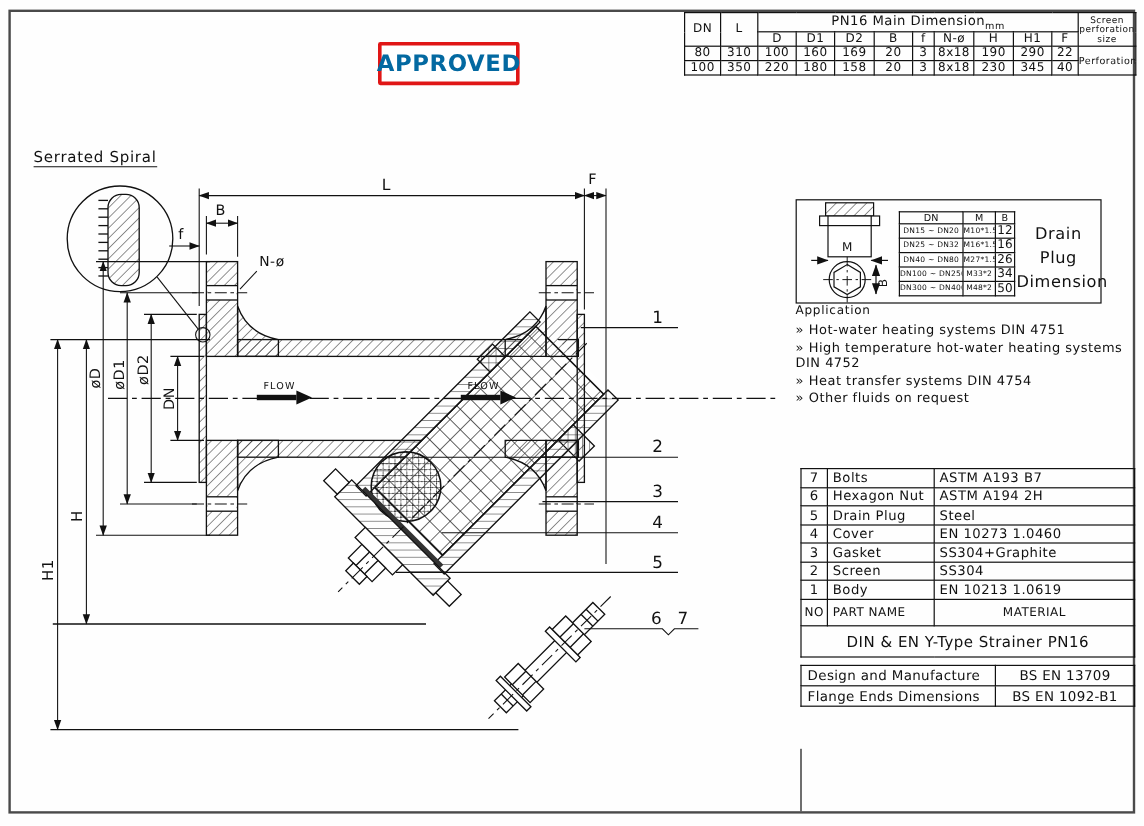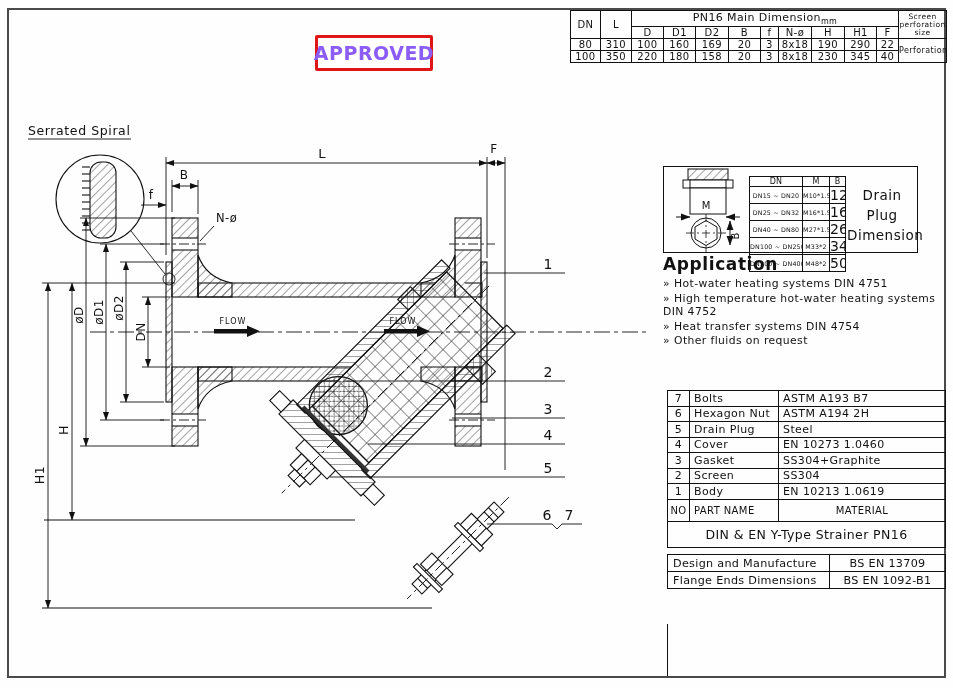--- a/index.html
+++ b/index.html
@@ -12,33 +12,33 @@
   td,th{border:1.2px solid #111;padding:0;font-weight:normal;overflow:hidden;white-space:nowrap;}
   
   #main-dim-table{left:570px;top:10px;width:376px;font-size:10px;letter-spacing:.4px;}
   #main-dim-table td{text-align:center;}
   #main-dim-table .ttl{font-size:11px;}
   #main-dim-table .mm{font-size:8px;vertical-align:-3px;}
   #main-dim-table .scrhead{font-size:7.5px;line-height:8px;white-space:normal;}
   #main-dim-table .perf{font-size:8px;}
   
   #approved{left:315px;top:35px;width:112px;height:30px;border:3.5px solid #e01616;border-radius:2px;
-            color:#8b5cf6;font-weight:bold;font-size:19px;letter-spacing:.5px;
+            color:#0369a1;font-weight:bold;font-size:19px;letter-spacing:.5px;
             display:flex;align-items:center;justify-content:center;background:#fff;}
   
   #drain-box{left:663px;top:166px;width:253px;height:85px;border:1.3px solid #111;background:transparent;}
   #drain-table{position:absolute;left:85px;top:9px;width:96px;font-size:6.3px;letter-spacing:.2px;}
   #drain-table td{text-align:center;border:1px solid #111;}
   #drain-table .hd{font-size:8px;}
-  #drain-table .bv{font-size:14px;}
+  #drain-table .bv{font-size:10px;}
   #drain-title{position:absolute;left:183px;top:18px;width:70px;text-align:center;
                font-size:13.5px;letter-spacing:.5px;line-height:20px;}
   
   #application{left:663px;top:254px;width:286px;}
-  #application .app-title{font-size:17px;letter-spacing:.6px;margin-bottom:3px;font-weight:bold;}
+  #application .app-title{font-size:10px;letter-spacing:.6px;margin-bottom:3px;}
   #application .app-item{font-size:10.8px;letter-spacing:.4px;line-height:13.5px;margin-bottom:1px;}
   #application .blt{margin-right:4px;}
   
   #parts-table{left:667px;top:390px;width:279px;font-size:11px;letter-spacing:.4px;}
   #parts-table td{height:14.5px;padding-left:4px;}
   #parts-table td.no{text-align:center;padding-left:0;width:21px;}
   #parts-table td.pn{width:84px;}
   #parts-table tr.hdr td{height:21px;font-size:10px;}
   #parts-table tr.hdr td.mat{text-align:center;padding-left:0;}
   #parts-table tr.ttl td{height:25px;text-align:center;font-size:12.5px;padding-left:0;}

